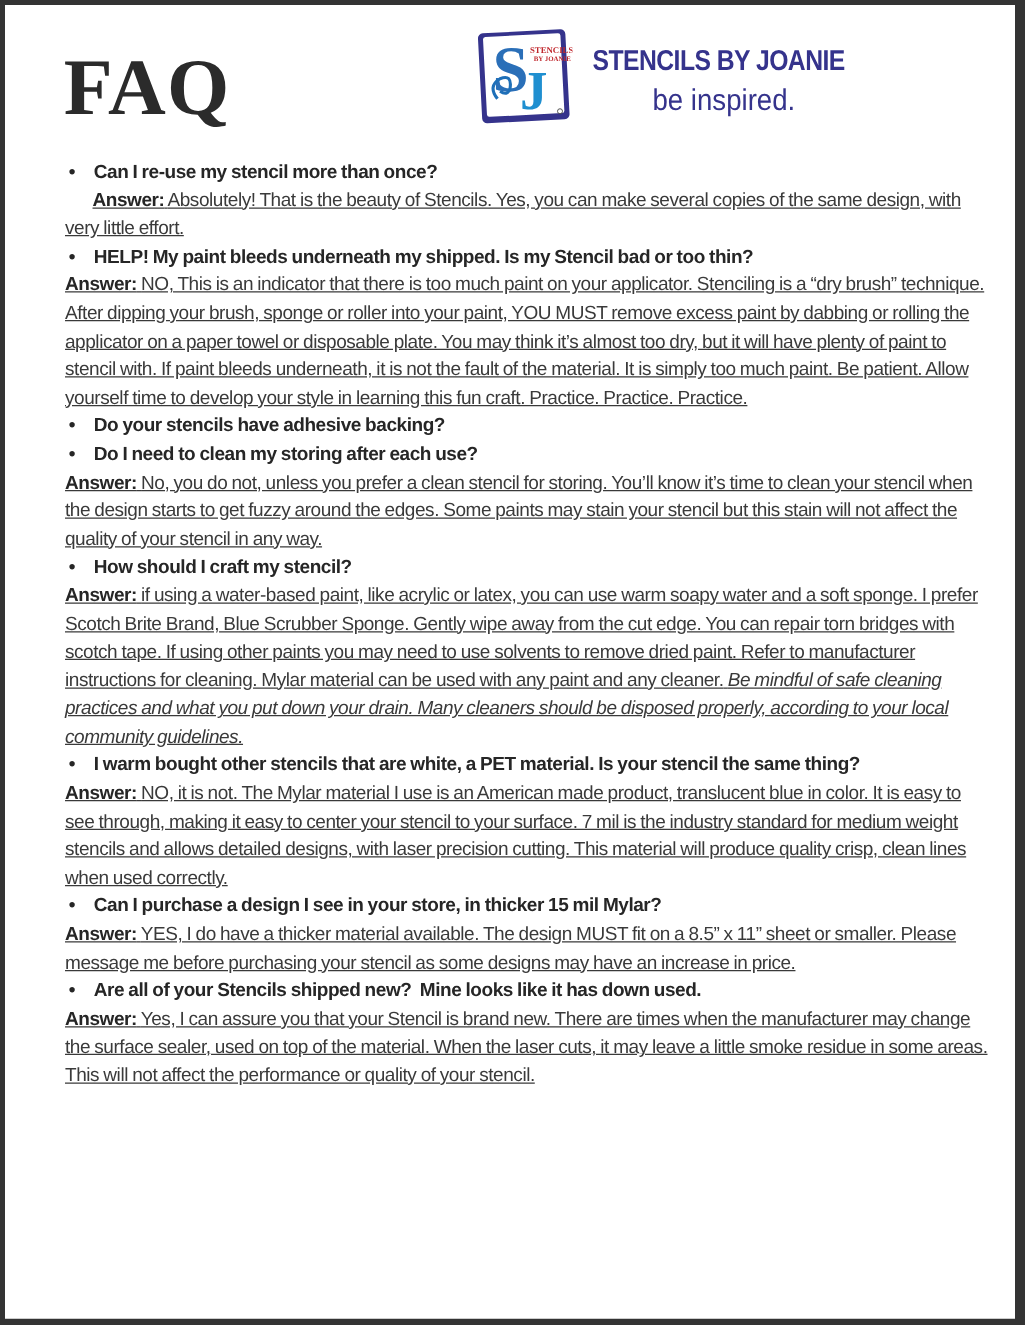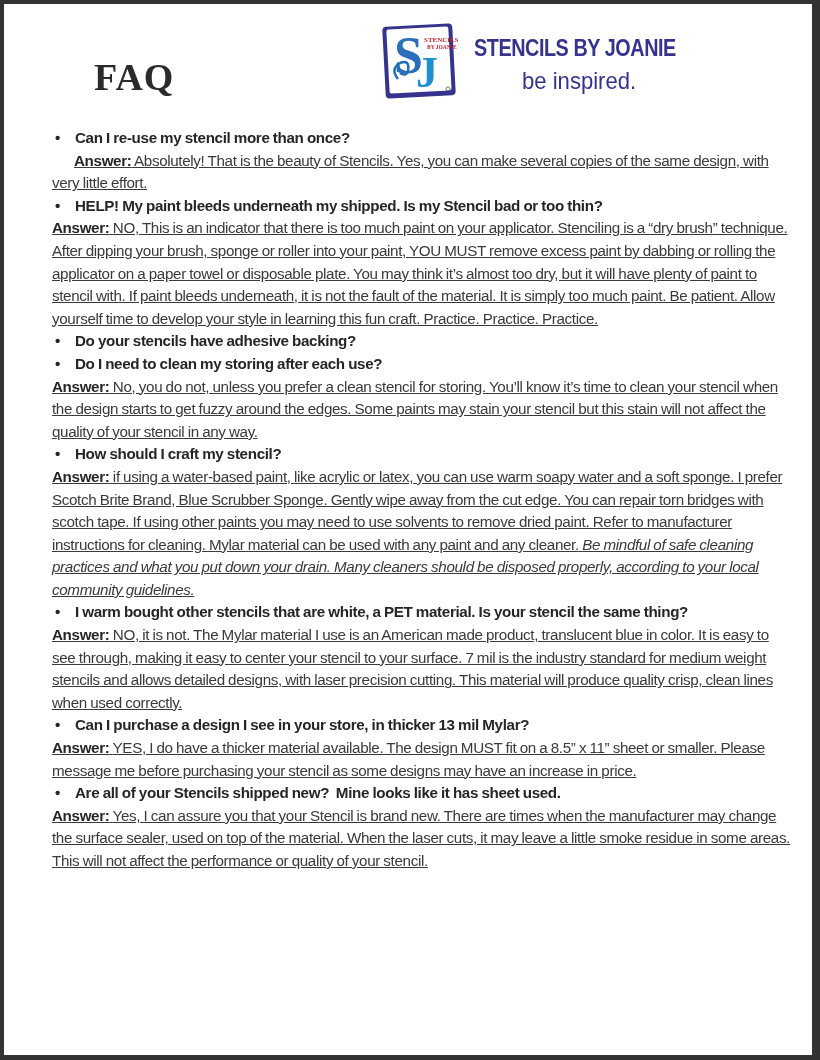--- a/index.html
+++ b/index.html
@@ -8,24 +8,24 @@
     background: #333333;
     font-family: "Liberation Sans", sans-serif;
   }
   .page {
     position: absolute; left: 4px; top: 4px;
     width: 808px; height: 1051px;
     background: #ffffff;
     overflow: hidden;
   }
   .faq-title {
-    position: absolute; left: 47px; top: 54px;
+    position: absolute; left: 47px; top: 34px;
     font-family: "Liberation Serif", serif;
-    font-weight: bold; font-size: 38px; color: #2b2b2b;
-    letter-spacing: 1px; line-height: 1; margin-left: 43px;
+    font-weight: bold; font-size: 64px; color: #2b2b2b;
+    letter-spacing: 1px; line-height: 1;
   }
   .logo {
     position: absolute; left: 376px; top: 17px;
     width: 78px; height: 80px;
   }
   .brand-name {
     position: absolute; left: 470px; top: 31px;
     font-family: "Liberation Sans", sans-serif;
     font-weight: bold; font-size: 23px; color: #35338c;
     letter-spacing: -0.5px; transform: scaleX(0.86); transform-origin: left top;
@@ -126,27 +126,27 @@
       <div class="question">
         <span class="bullet">•</span>
         <span>I warm bought other stencils that are white, a PET material. Is your stencil the same thing?</span>
       </div>
       <p class="answer"><span class="answer-label">Answer:</span> <span>NO, it is not. The Mylar material I use is an American made product, translucent blue in color. It is easy to see through, making it easy to center your stencil to your surface. 7 mil is the industry standard for medium weight stencils and allows detailed designs, with laser precision cutting. This material will produce quality crisp, clean lines when used correctly.</span></p>
     </div>
 
     <div class="faq-item">
       <div class="question">
         <span class="bullet">•</span>
-        <span>Can I purchase a design I see in your store, in thicker 13 mil Mylar?</span>
+        <span>Can I purchase a design I see in your store, in thicker 15 mil Mylar?</span>
       </div>
       <p class="answer"><span class="answer-label">Answer:</span> <span>YES, I do have a thicker material available. The design MUST fit on a 8.5” x 11” sheet or smaller. Please message me before purchasing your stencil as some designs may have an increase in price.</span></p>
     </div>
 
     <div class="faq-item">
       <div class="question">
         <span class="bullet">•</span>
-        <span style="white-space:pre">Are all of your Stencils shipped new?  Mine looks like it has sheet used.</span>
+        <span style="white-space:pre">Are all of your Stencils shipped new?  Mine looks like it has down used.</span>
       </div>
       <p class="answer"><span class="answer-label">Answer:</span> <span>Yes, I can assure you that your Stencil is brand new. There are times when the manufacturer may change the surface sealer, used on top of the material. When the laser cuts, it may leave a little smoke residue in some areas. This will not affect the performance or quality of your stencil.</span></p>
     </div>
 
   </div>
 </div>
 
 </body></html>

